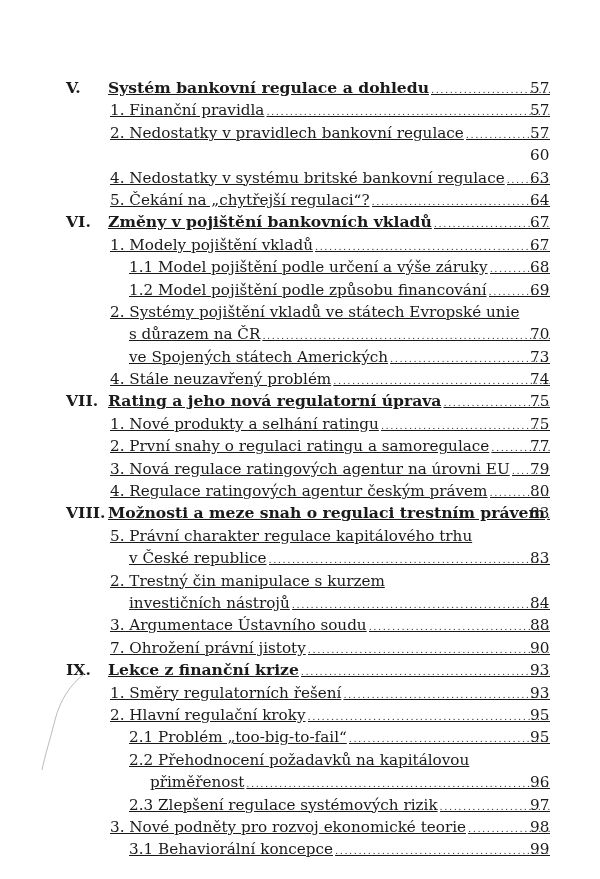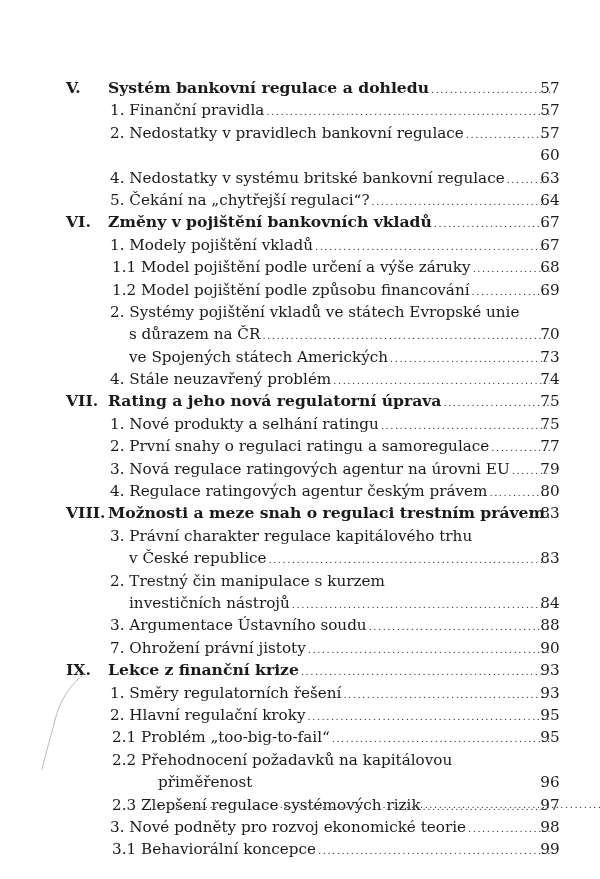--- a/index.html
+++ b/index.html
@@ -1,32 +1,32 @@
 <!DOCTYPE html>
 <html><head>
 <meta charset="utf-8">
 <style>
   html, body { margin: 0; padding: 0; background: #ffffff; }
   body { width: 600px; height: 879px; position: relative; overflow: hidden;
          font-family: "DejaVu Serif", "Liberation Serif", serif; color: #1a1a1a; }
   #toc { position: absolute; left: 0; top: 77px; width: 600px; }
   .line { position: relative; height: 22.4px; line-height: 22.4px; font-size: 15.2px; white-space: nowrap; }
   .num { position: absolute; left: 66px; font-weight: bold; font-size: 15.6px; }
-  .text { position: absolute; display: flex; align-items: baseline; right: 46px; }
+  .text { position: absolute; display: flex; align-items: baseline; right: 46px; text-decoration: underline; }
   .text.l0 { left: 108px; }
   .text.l1 { left: 110px; }
-  .text.l2 { left: 112px; }
+  .text.l2 { left: 129px; }
   .text.l1c { left: 129px; }
-  .text.l2c { left: 156px; flex-direction: column; }
+  .text.l2c { left: 150px; }
   .label { flex: 0 0 auto; }
   .bold .label { font-weight: bold; font-size: 15.6px; }
   .dots { flex: 1 1 auto; overflow: hidden; margin: 0 4px 0 2px; letter-spacing: 1.5px; font-size: 10px; color: #333; }
   .dots::before { content: "..................................................................................................................................................................................."; }
   .nodots .dots { visibility: hidden; }
-  .page { position: absolute; right: 30px; width: 40px; text-align: center; }
+  .page { position: absolute; right: 30px; width: 40px; text-align: left; }
   .mark { position: absolute; left: 30px; top: 665px; width: 60px; height: 110px; }
 </style>
 </head>
 <body>
 
 <div id="toc">
     <div class="line bold">
       <span class="num">V.</span>
       <span class="text l0">
         <span class="label">Systém bankovní regulace a dohledu</span>
@@ -178,21 +178,21 @@
       <span class="num">VIII.</span>
       <span class="text l0">
         <span class="label">Možnosti a meze snah o regulaci trestním právem</span>
         <span class="dots"></span>
       </span>
       <span class="page">83</span>
     </div>
     <div class="line nodots">
       <span class="num"></span>
       <span class="text l1">
-        <span class="label">3. Právní charakter regulace kapitálového trhu</span>
+        <span class="label">5. Právní charakter regulace kapitálového trhu</span>
         <span class="dots"></span>
       </span>
       <span class="page"></span>
     </div>
     <div class="line">
       <span class="num"></span>
       <span class="text l1c">
         <span class="label">v České republice</span>
         <span class="dots"></span>
       </span>

